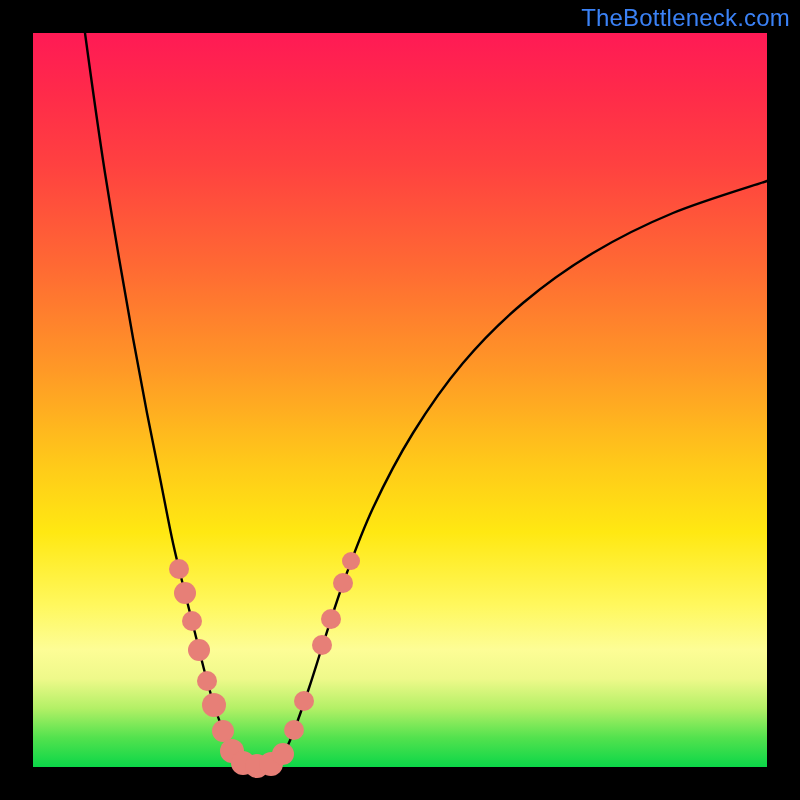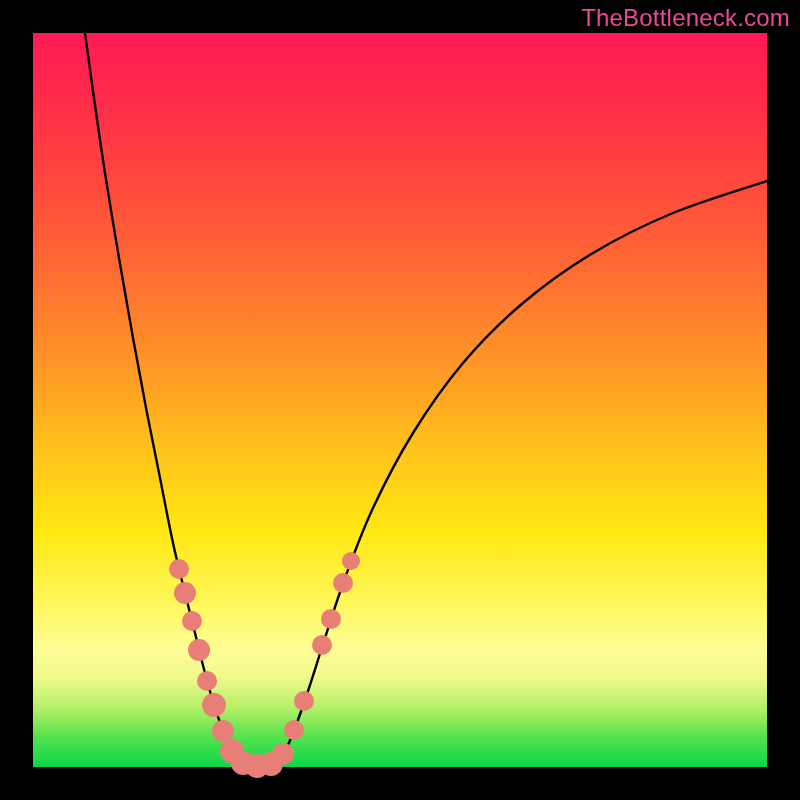--- a/index.html
+++ b/index.html
@@ -39,21 +39,21 @@
       #eef98a 88%,
       #b3f066 92%,
       #53e24e 96%,
       #0bd648 100%
     );
   }
   .watermark {
     position: absolute;
     top: 4px;
     right: 10px;
-    color: #ec4899;
+    color: #3b82f6;
     font-size: 24px;
     font-weight: 500;
     letter-spacing: 0.2px;
     user-select: none;
   }
   svg.curve {
     position: absolute;
     top: 0;
     left: 0;
     width: 734px;

